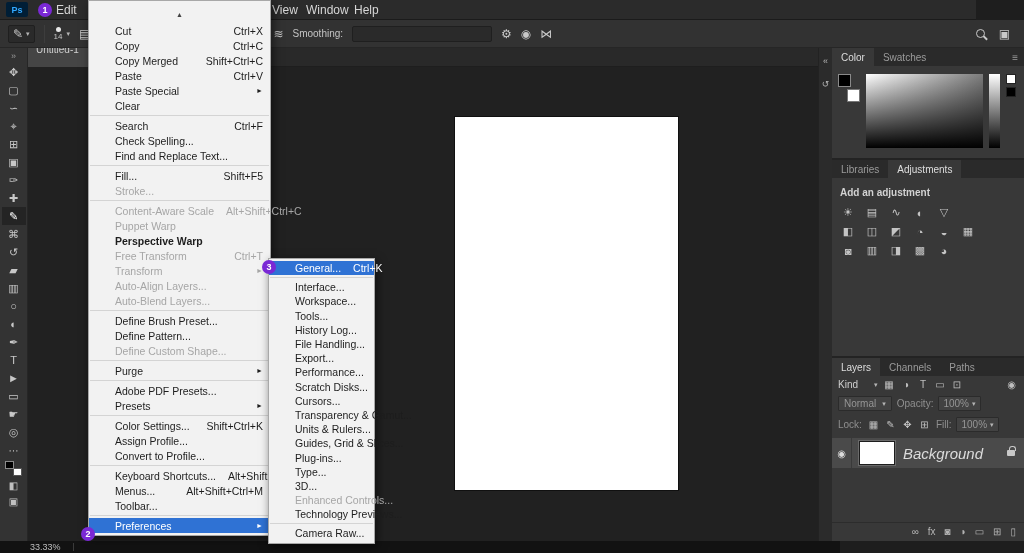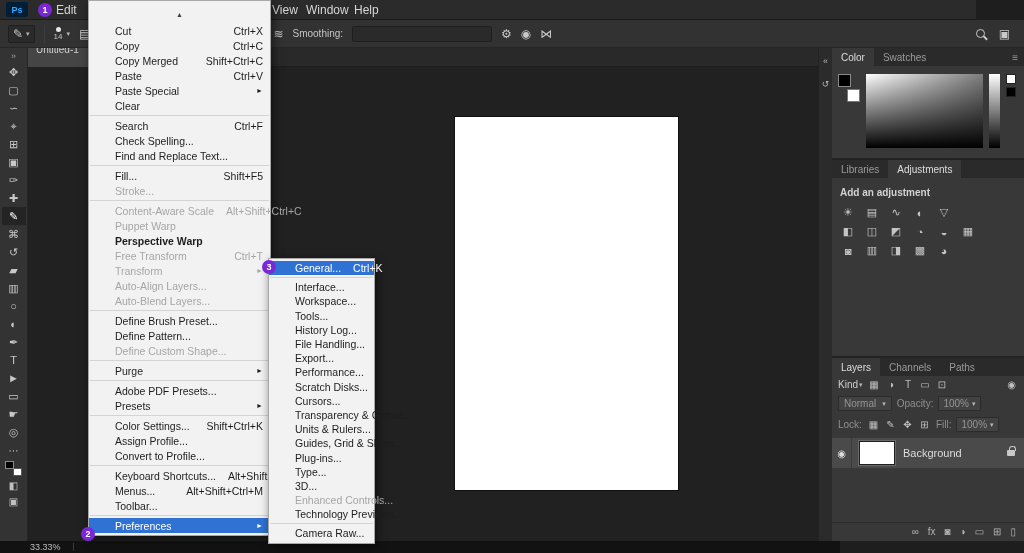--- a/index.html
+++ b/index.html
@@ -67,30 +67,30 @@
   .color-mini .sq{width:10px;height:10px;border:1px solid #222}
   .color-mini .w{background:#fff}
   .color-mini .b{background:#000}
 
   .adj-hint{font-size:10px;font-weight:bold;color:#d2d2d2;padding:9px 8px 3px}
   #adj-rows{padding:0 5px}
   .adj-row{display:flex;gap:6px;margin:4px 2px}
   .adj-icon{width:18px;height:15px;display:flex;align-items:center;justify-content:center;color:#c4c4c4;font-size:11px}
 
   .lrow{display:flex;align-items:center;gap:5px;padding:3px 6px;font-size:10px}
-  .kind{display:flex;align-items:center;gap:1px;color:#cfcfcf}
+  .kind{display:flex;align-items:center;gap:16px;color:#cfcfcf}
   .iconrun{display:flex;align-items:center;gap:4px}
   .l-icon{color:#bfbfbf;font-size:10px;width:13px;text-align:center;line-height:1}
   .dim{color:#8f8f8f}
   .select-box{background:#424242;border:1px solid #2b2b2b;padding:1px 5px;display:flex;align-items:center;gap:6px;color:#969696;border-radius:1px}
   .val-box{background:#424242;border:1px solid #2b2b2b;padding:1px 4px;display:flex;align-items:center;gap:3px;color:#969696;border-radius:1px}
   .layer-row{background:#4a4a4a;display:flex;align-items:center;height:30px;margin-top:3px}
   .eye-cell{width:20px;text-align:center;border-right:1px solid #3a3a3a;color:#dddddd;font-size:10px;align-self:stretch;display:flex;align-items:center;justify-content:center}
   .thumb{width:36px;height:24px;background:#fff;border:1px solid #1d1d1d;outline:1px solid #6a6a6a;margin:0 8px 0 7px}
-  .layer-name{font-size:11px;color:#dcdcdc;flex:1}
+  .layer-name{font-style:italic;font-size:15px;color:#dcdcdc;flex:1}
   .padlock{width:8px;height:6px;background:#c9c9c9;position:relative;border-radius:1px;margin:0 9px;flex:none}
   .padlock::before{content:"";position:absolute;top:-4px;left:1.5px;width:5px;height:4px;border:1px solid #c9c9c9;border-bottom:none;border-radius:3px 3px 0 0}
   .layers-bottom{margin-top:auto;border-top:1px solid #2c2c2c;display:flex;justify-content:flex-end;align-items:center;gap:9px;padding:4px 8px;color:#b3b3b3;font-size:10px}
   .lb-icon{line-height:1}
 
   
   .statusbar{position:absolute;left:0;bottom:0;width:840px;height:12px;background:#121212;display:flex;align-items:center;font-size:9px;color:#bdbdbd;z-index:4}
   .statusbar .zoom{margin-left:30px}
   .statusbar .sdiv{width:1px;height:8px;background:#3a3a3a;margin-left:12px}
 

